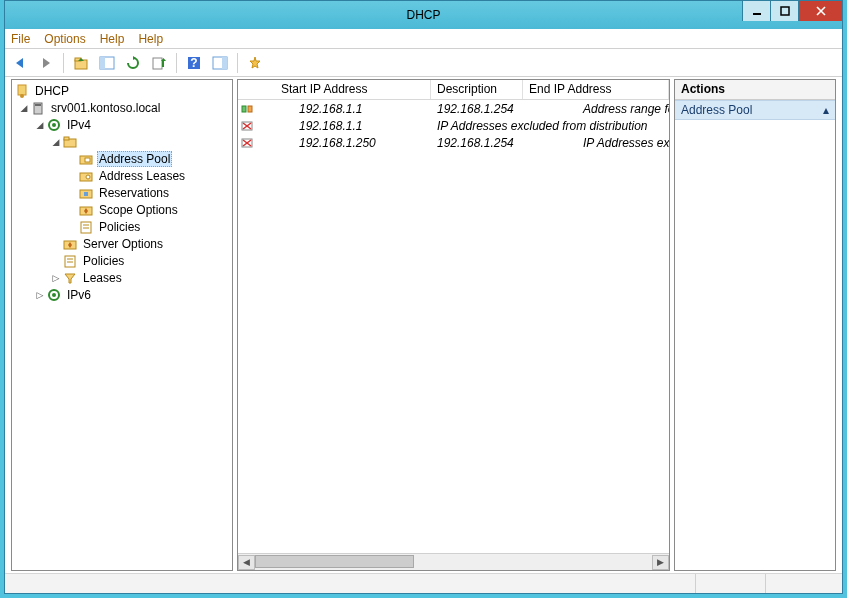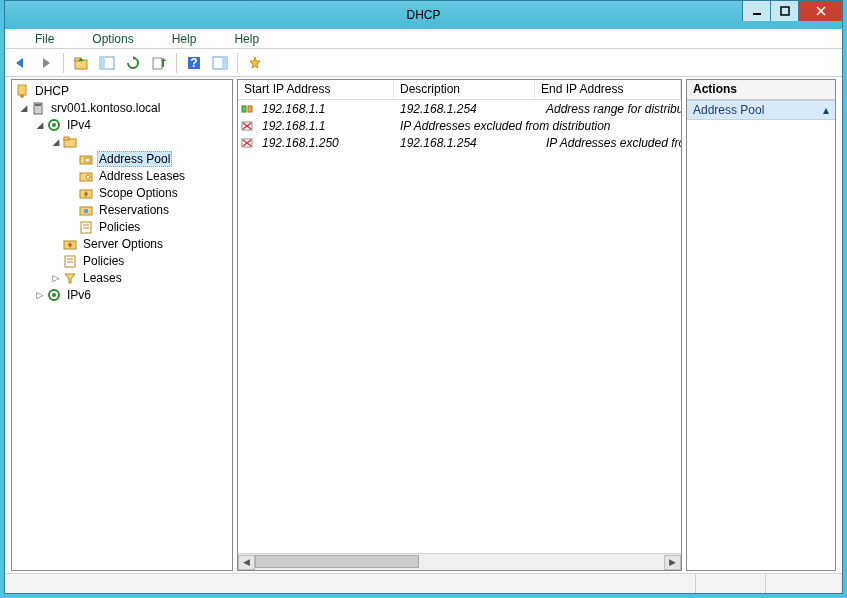--- a/index.html
+++ b/index.html
@@ -6,46 +6,46 @@
   body { background: #52c3de; width: 847px; height: 598px; overflow: hidden; }
   .window { position: absolute; left: 4px; top: 0; width: 839px; height: 594px; background: #fff; border: 1px solid #2e7fa0; }
   
   .titlebar { height: 28px; background: linear-gradient(#65c9e0,#4bb9d6); display: flex; align-items: center; position: relative; }
   .titlebar .title { position:absolute; left:50%; transform:translateX(-50%); color:#000; font-size:12px; }
   .win-controls { position:absolute; right:0; top:0; display:flex; height:20px; }
   .win-btn { width:28px; height:20px; display:flex; align-items:center; justify-content:center; border-left:1px solid #2e7fa0; background:#c7e8f2; font-size:12px; font-weight:bold; }
   .win-btn.close { background:#c84031; color:#fff; width:44px; }
   
   .menubar { height:20px; border-bottom:1px solid #d0d0d0; display:flex; align-items:center; padding:0 6px; gap:14px; background:#fff; }
-  .menubar span { color:#14532d;margin-left:24px; }
+  .menubar span { color:#a16207; }
   
   .toolbar { height:28px; border-bottom:1px solid #d0d0d0; display:flex; align-items:center; padding:0 4px; gap:4px; background:#fff; }
   .tb-btn { width:22px; height:22px; display:flex; align-items:center; justify-content:center; border:1px solid transparent; }
   .tb-sep { width:1px; height:20px; background:#d0d0d0; margin:0 2px; }
   
   .content { position:absolute; top:78px; bottom:22px; left:6px; right:6px; display:flex; gap:4px; }
   .pane { border:1px solid #8a8a8a; background:#fff; overflow:hidden; position:relative; }
   .tree-pane { width:222px; }
   .list-pane { flex:1; display:flex; flex-direction:column; }
-  .actions-pane { width:150px; }
+  .actions-pane { width:162px; }
   
   .tree { padding:2px 0; }
   .tree-row { display:flex; align-items:center; height:17px; white-space:nowrap; }
   .tree-exp { width:12px; text-align:center; color:#555; font-size:9px; cursor:default; }
   .tree-icon { width:16px; height:16px; margin-right:3px; display:flex; align-items:center; justify-content:center; }
   .tree-label { padding:0 2px; }
   .tree-label.selected { background:#cde8ff; border:1px dotted #6aa8de; padding:0 1px; }
   
   .list-header { display:flex; height:20px; border-bottom:1px solid #d8d8d8; background:#fff; }
   .list-header .col { border-right:1px solid #e0e0e0; padding:2px 6px; color:#000; }
   .list-body { flex:1; overflow:hidden; }
   .list-row { display:flex; height:17px; align-items:center;font-style:italic; }
   .list-row .col { padding:0 6px; overflow:hidden; white-space:nowrap; }
   .list-row .icon-cell { width:18px; display:flex; align-items:center; justify-content:center; }
-  .col-start { width:156px; }
+  .col-start { width:156px;margin-left:37px; }
   .col-end   { width:146px; }
   .col-desc  { flex:1; }
   .list-scroll { height:17px; border-top:1px solid #d0d0d0; display:flex; align-items:center; background:#f0f0f0; }
   .scroll-arrow { width:17px; height:15px; background:#e6e6e6; border:1px solid #bcbcbc; display:flex; align-items:center; justify-content:center; font-size:9px; color:#555; }
   .scroll-track { flex:1; height:15px; background:#efefef; position:relative; }
   .scroll-thumb { position:absolute; left:0; top:0; height:13px; width:40%; background:#cdcdcd; border:1px solid #a8a8a8; }
   
   .actions-header { height:20px; background:#f4f4f4; border-bottom:1px solid #ccc; padding:2px 6px; font-weight:bold; }
   .actions-section { height:20px; background:#d7e9f7; border-top:1px solid #bcd3e8; border-bottom:1px solid #bcd3e8; padding:2px 6px; color:#1a3e6e; display:flex; justify-content:space-between; align-items:center; }
   .actions-item { padding:4px 12px; display:flex; justify-content:space-between; align-items:center; }
@@ -212,34 +212,34 @@
                 <circle cx="9" cy="8" r="2" fill="#fff" stroke="#b88a1f"></circle>
               </svg>
             </span>
           <span class="tree-label">Address Leases</span>
         </div>
 
         <div class="tree-row" style="padding-left:66px">
           <span class="tree-icon">
               <svg width="14" height="14">
                 <rect x="1" y="4" width="12" height="8" fill="#f6d27a" stroke="#b88a1f"></rect>
+                <rect x="5" y="6" width="4" height="4" fill="#6aa0d8"></rect>
+              </svg>
+            </span>
+          <span class="tree-label">Reservations</span>
+        </div>
+
+        <div class="tree-row" style="padding-left:66px">
+          <span class="tree-icon">
+              <svg width="14" height="14">
+                <rect x="1" y="4" width="12" height="8" fill="#f6d27a" stroke="#b88a1f"></rect>
                 <path d="M7 5 L9 8 L7 11 L5 8 Z" fill="#c06a1a"></path>
               </svg>
             </span>
           <span class="tree-label">Scope Options</span>
-        </div>
-
-        <div class="tree-row" style="padding-left:66px">
-          <span class="tree-icon">
-              <svg width="14" height="14">
-                <rect x="1" y="4" width="12" height="8" fill="#f6d27a" stroke="#b88a1f"></rect>
-                <rect x="5" y="6" width="4" height="4" fill="#6aa0d8"></rect>
-              </svg>
-            </span>
-          <span class="tree-label">Reservations</span>
         </div>
 
         <div class="tree-row" style="padding-left:66px">
           <span class="tree-icon">
               <svg width="14" height="14">
                 <rect x="2" y="2" width="10" height="11" fill="#fff" stroke="#b88a1f"></rect>
                 <line x1="4" y1="5" x2="10" y2="5" stroke="#b88a1f"></line>
                 <line x1="4" y1="8" x2="10" y2="8" stroke="#b88a1f"></line>
               </svg>
             </span>

